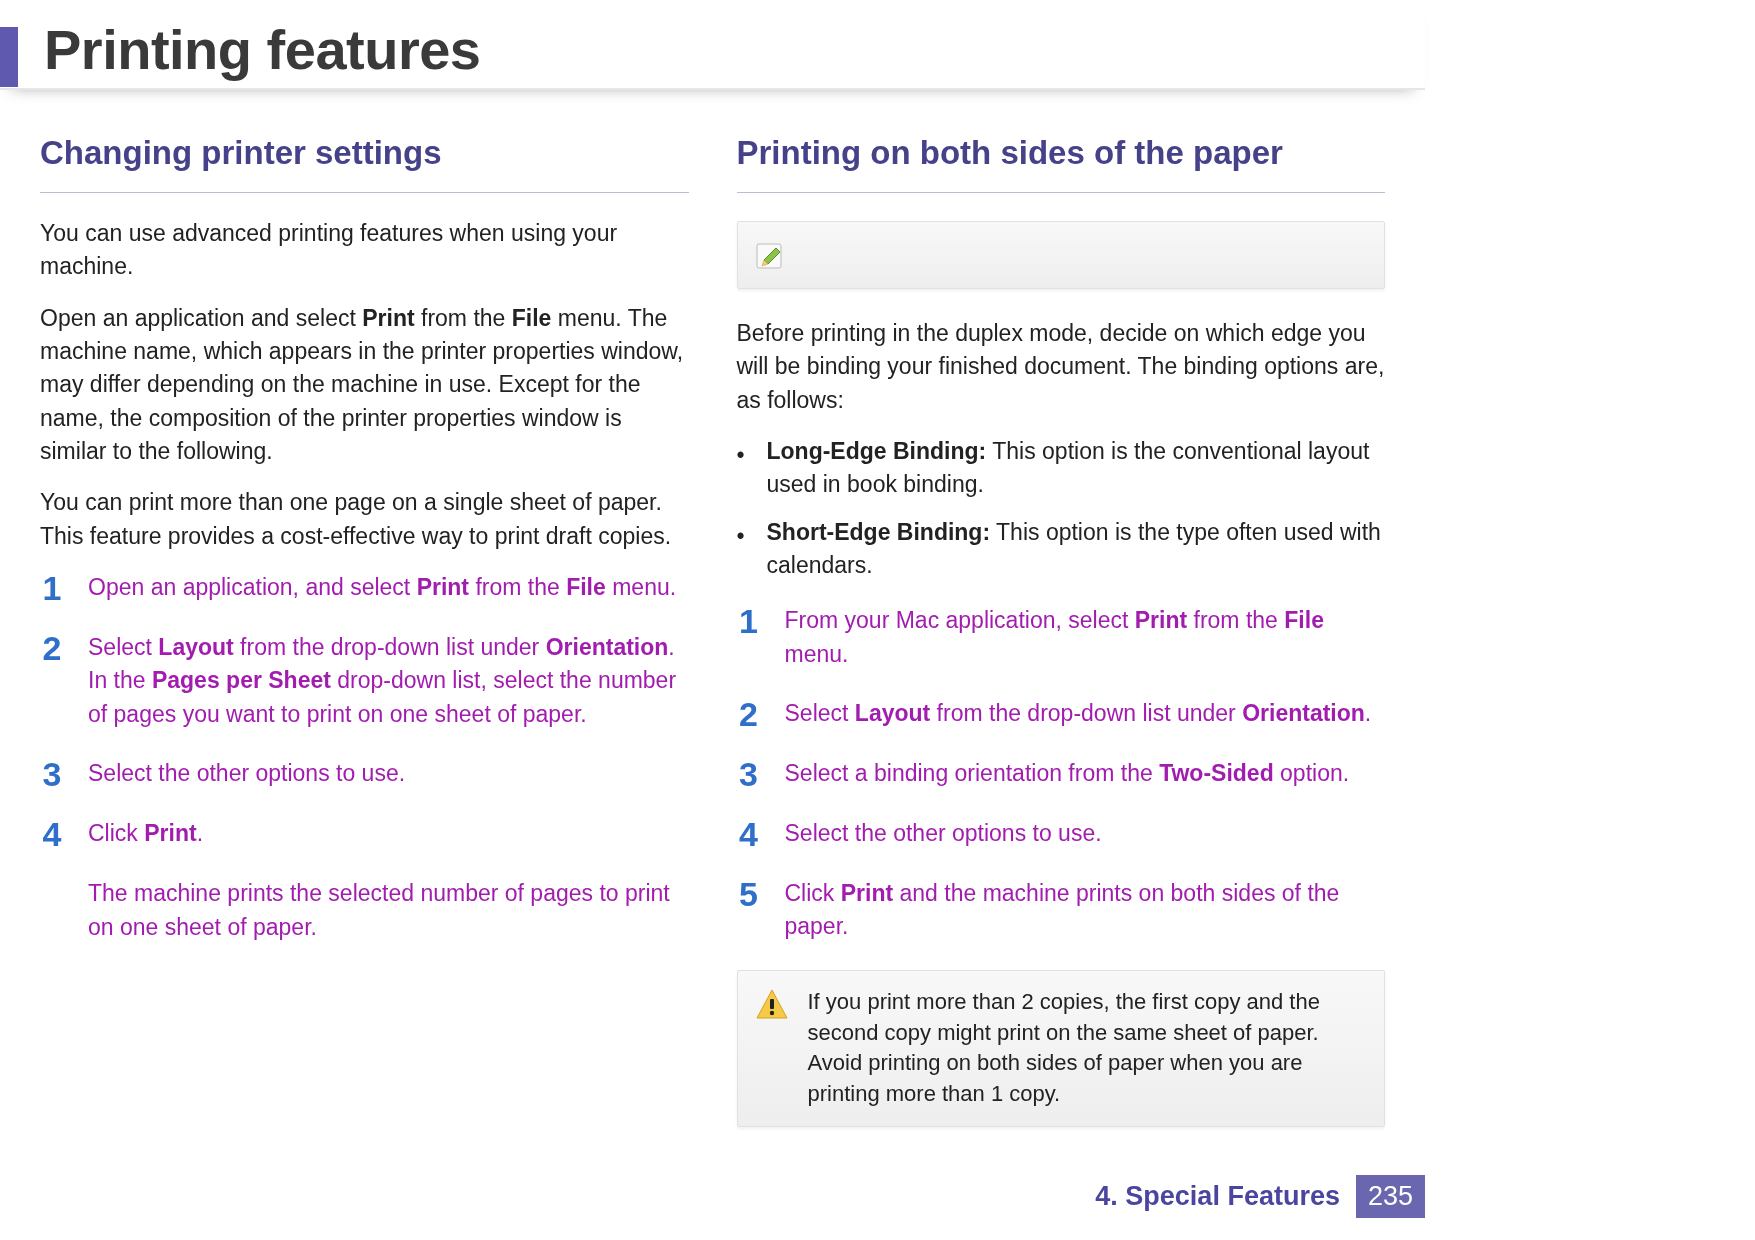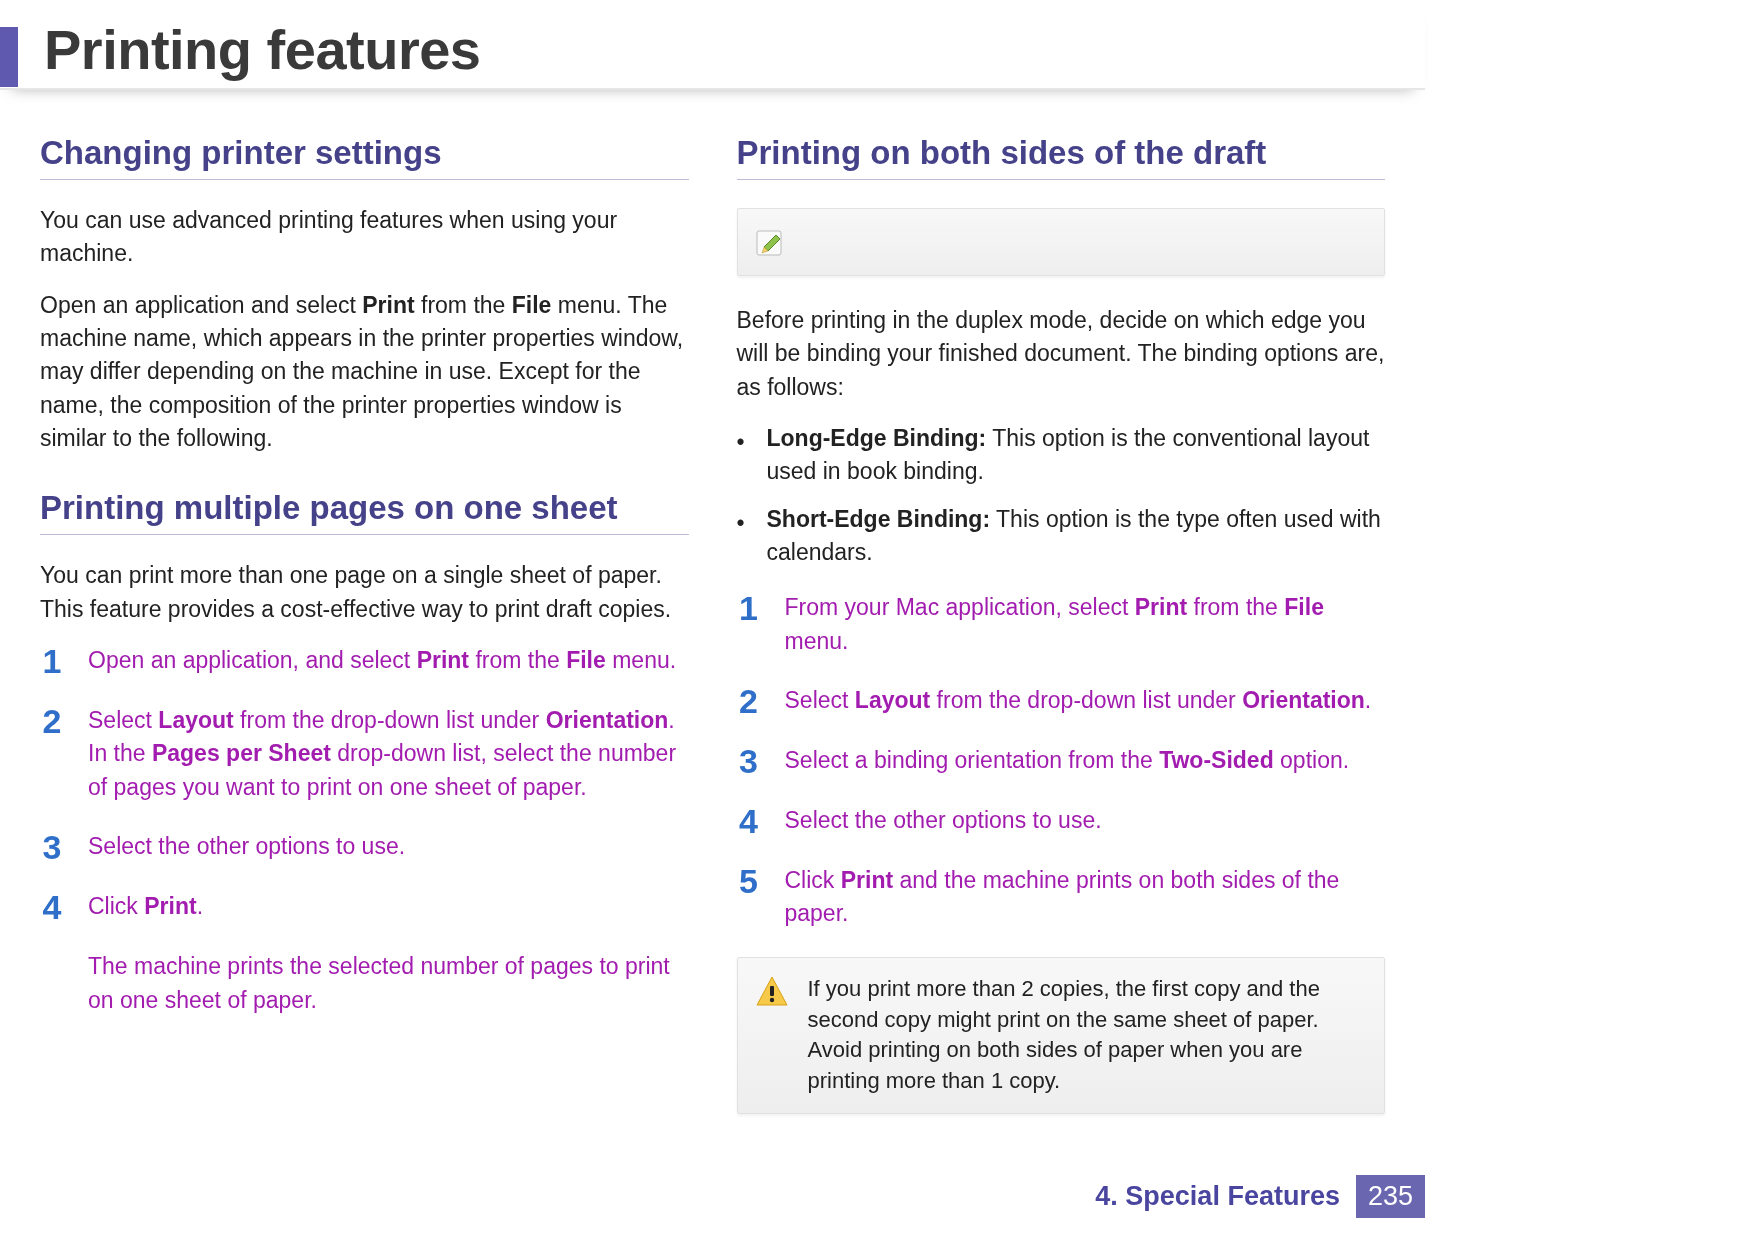--- a/index.html
+++ b/index.html
@@ -50,21 +50,21 @@
   }
   .col {
     flex: 1;
     min-width: 0;
   }
   .section-heading {
     font-size: 33px;
     font-weight: 700;
     color: #45428a;
     border-bottom: 1px solid #bcbcd7;
-    padding-bottom: 7px;
+    padding-bottom: 20px;
     margin-bottom: 24px;
     line-height: 1.15;
   }
   .body-text {
     font-size: 23px;
     line-height: 1.45;
     color: #222;
     margin-bottom: 18px;
   }
   .body-text .b { font-weight: 700; }
@@ -189,21 +189,20 @@
     <div class="col">
 
       <h2 class="section-heading">Changing printer settings</h2>
 
       <p class="body-text">You can use advanced printing features when using your machine.</p>
 
       <p class="body-text">
         <span>Open an application and select </span><span class="b">Print</span><span> from the </span><span class="b">File</span><span> menu. The machine name, which appears in the printer properties window, may differ depending on the machine in use. Except for the name, the composition of the printer properties window is similar to the following.</span>
       </p>
 
-      <h2 class="section-heading" style="margin-top:34px;">Printing multiple pages on one sheet</h2>
 
       <p class="body-text">You can print more than one page on a single sheet of paper. This feature provides a cost-effective way to print draft copies.</p>
 
       <ol class="steps">
         <li>
           <div class="step-num">1</div>
           <div class="step-body">
             <span>Open an application, and select </span><span class="b">Print</span><span> from the </span><span class="b">File</span><span> menu.</span>
           </div>
         </li>
@@ -222,21 +221,21 @@
           <div class="step-body">
             <span>Click </span><span class="b">Print</span><span>.</span>
             <div class="sub">The machine prints the selected number of pages to print on one sheet of paper.</div>
           </div>
         </li>
       </ol>
     </div>
 
     <div class="col">
 
-      <h2 class="section-heading">Printing on both sides of the draft</h2>
+      <h2 class="section-heading">Printing on both sides of the paper</h2>
 
       <div class="note-box" style="margin-top:28px;">
         <div class="note-icon-pencil">
           <svg width="34" height="34" viewBox="0 0 34 34">
             <rect x="3" y="6" width="24" height="24" rx="2" fill="#fafafa" stroke="#bbb" stroke-width="1"></rect>
             <path d="M10 22 L22 10 L26 14 L14 26 Z" fill="#8fc24a" stroke="#5a8a2a" stroke-width="1"></path>
             <path d="M10 22 L8 28 L14 26 Z" fill="#f2d06b" stroke="#b89a3a" stroke-width="0.5"></path>
           </svg>
         </div>
       </div>

